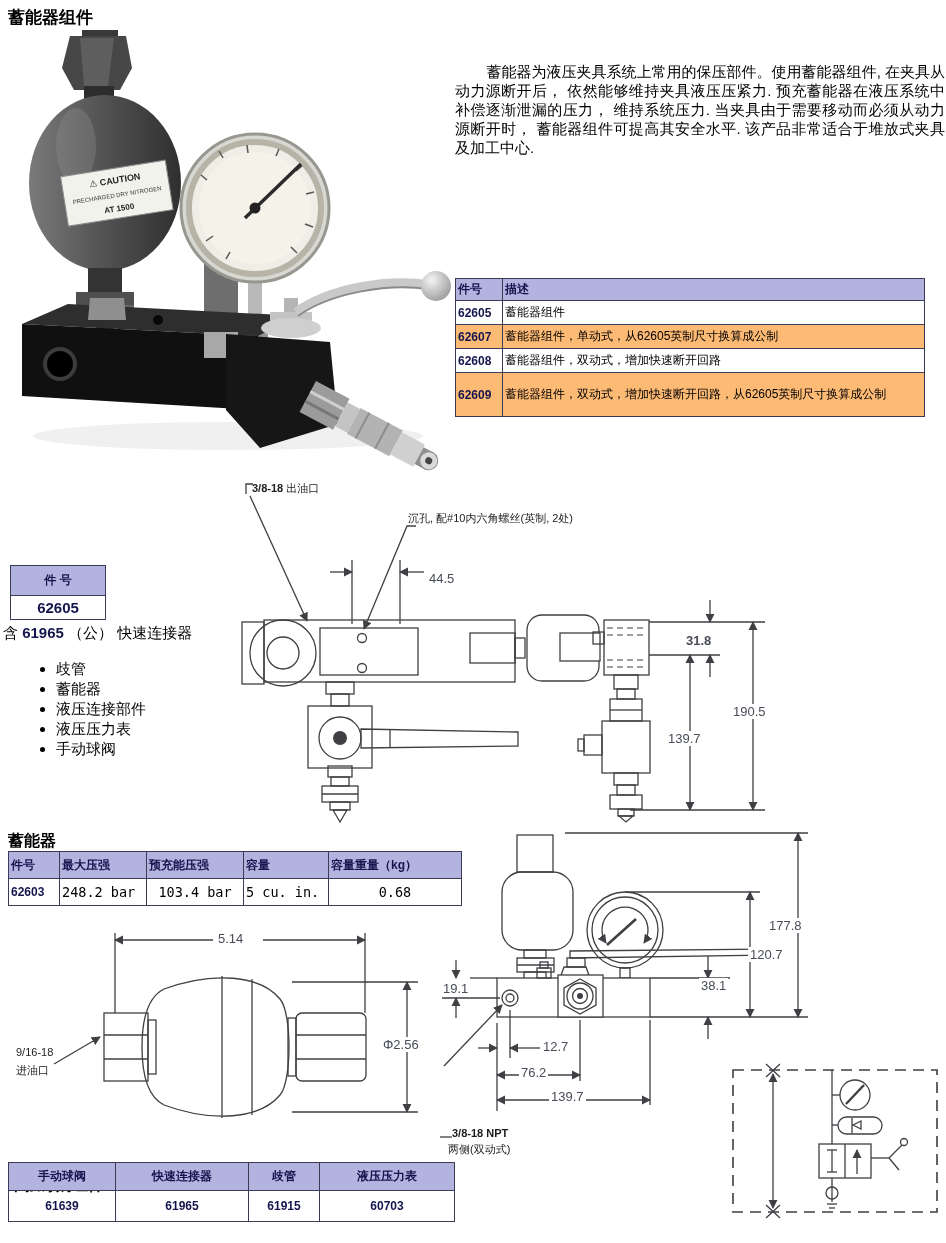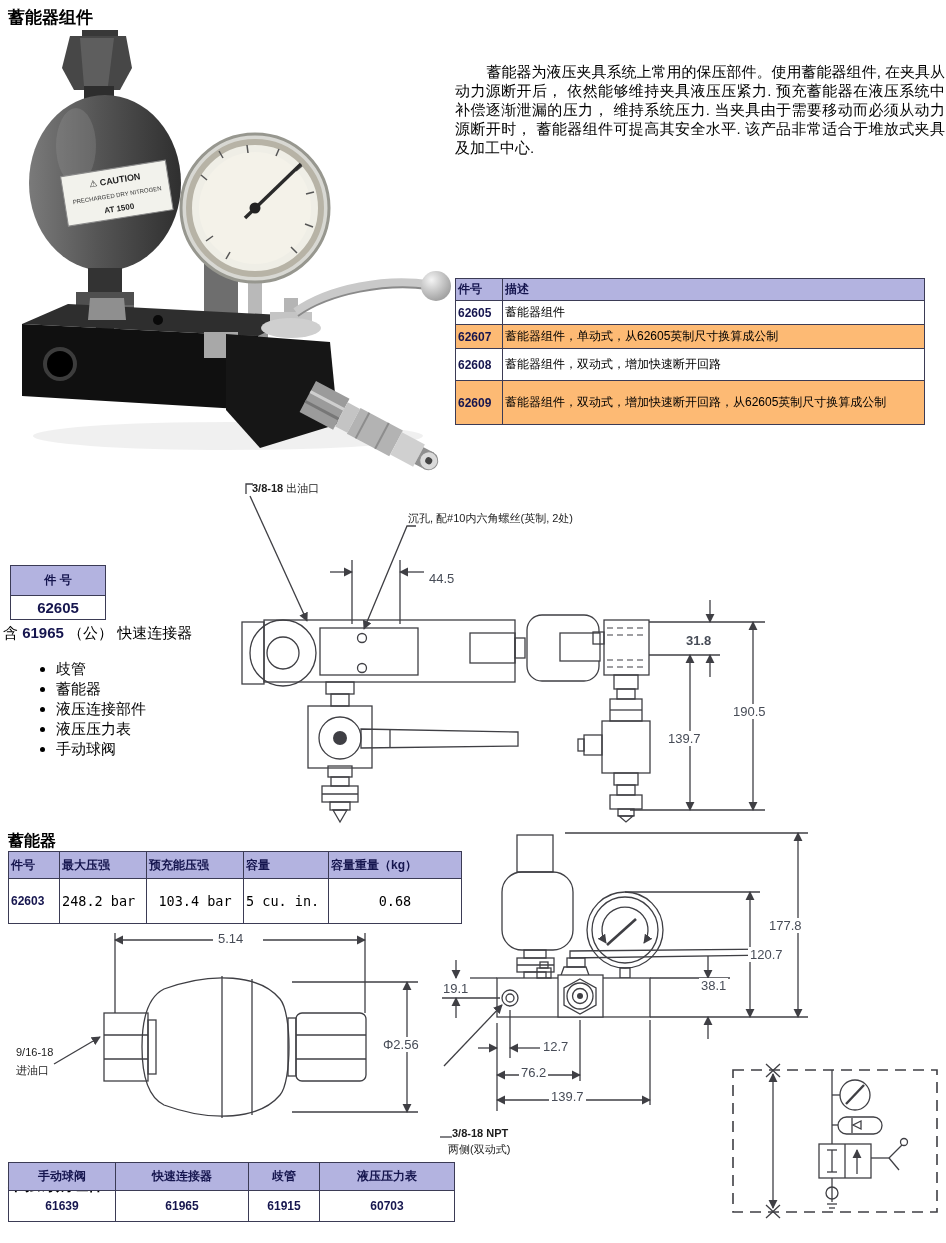--- a/index.html
+++ b/index.html
@@ -132,21 +132,21 @@
       <th class="hdr">描述</th>
     </tr>
     <tr style="height:24px;">
       <td class="pn">62605</td>
       <td>蓄能器组件</td>
     </tr>
     <tr class="altrow" style="height:24px;">
       <td class="pn">62607</td>
       <td>蓄能器组件，单动式，从62605英制尺寸换算成公制</td>
     </tr>
-    <tr style="height:32px;">
+    <tr style="height:24px;">
       <td class="pn">62608</td>
       <td>蓄能器组件，双动式，增加快速断开回路</td>
     </tr>
     <tr class="altrow" style="height:44px;">
       <td class="pn">62609</td>
       <td>蓄能器组件，双动式，增加快速断开回路，从62605英制尺寸换算成公制</td>
     </tr>
   </tbody>
     </table>
 
@@ -260,21 +260,21 @@
   <div class="heading abs" style="left:8px;top:831px;">蓄能器</div>
   <table class="abs" style="left:8px;top:851px;">
     <tbody>
         <tr style="height:27px;">
       <th class="hdr" style="width:46px;">件号</th>
       <th class="hdr" style="width:82px;">最大压强</th>
       <th class="hdr" style="width:92px;">预充能压强</th>
       <th class="hdr" style="width:80px;">容量</th>
       <th class="hdr" style="width:128px;">容量重量（kg）</th>
     </tr>
-    <tr style="height:45px;">
+    <tr style="height:27px;">
       <td class="pn">62603</td>
       <td class="mono">248.2 bar</td>
       <td class="mono ctr">103.4 bar</td>
       <td class="mono">5 cu. in.</td>
       <td class="mono ctr">0.68</td>
     </tr>
   </tbody>
     </table>
 
   <svg class="abs" style="left:8px;top:915px;" width="432" height="215" viewBox="0 0 432 215">

